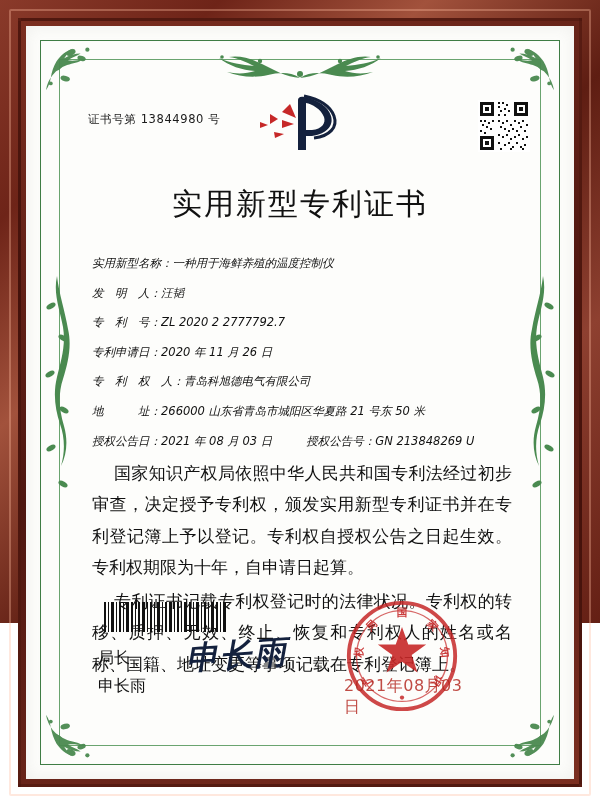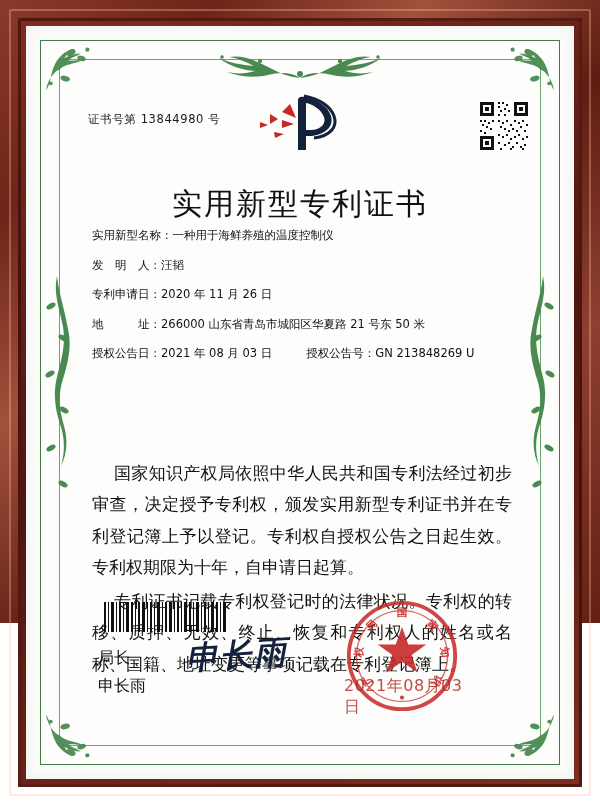--- a/index.html
+++ b/index.html
@@ -121,22 +121,23 @@
     font-family: "DejaVu Serif", "Liberation Serif", serif;
     font-weight: normal;
     font-size: 30px;
     letter-spacing: 2px;
     color: #111;
   }
 
   
   .fields {
     position: absolute;
-    left: 66px; top: 201px;
+    left: 66px; top: 229px;
     width: 418px;
+    font-style: italic;
   }
   .row {
     display: flex;
     align-items: baseline;
     font-size: 11.5px;
     color: #111;
     margin-bottom: 13.5px;
     line-height: 1.4;
   }
   .row .lbl {
@@ -392,22 +393,30 @@
     <div class="fields">
       <div class="row">
         <span class="lbl">实用新型名称：</span>
         <span class="val">一种用于海鲜养殖的温度控制仪</span>
       </div>
       <div class="row">
         <span class="lbl">发　明　人：</span>
         <span class="val">汪韬</span>
       </div>
       <div class="row">
+        <span class="lbl">专　利　号：</span>
+        <span class="val">ZL 2020 2 2777792.7</span>
+      </div>
+      <div class="row">
         <span class="lbl">专利申请日：</span>
         <span class="val">2020 年 11 月 26 日</span>
+      </div>
+      <div class="row">
+        <span class="lbl">专　利　权　人：</span>
+        <span class="val">青岛科旭德电气有限公司</span>
       </div>
       <div class="row address">
         <span class="lbl">地　　　址：</span>
         <span class="val">266000 山东省青岛市城阳区华夏路 21 号东 50 米</span>
       </div>
       <div class="row two">
         <span class="lbl">授权公告日：</span>
         <span class="val">2021 年 08 月 03 日</span>
         <span class="lbl">授权公告号：</span>
         <span class="val">GN 213848269 U</span>

